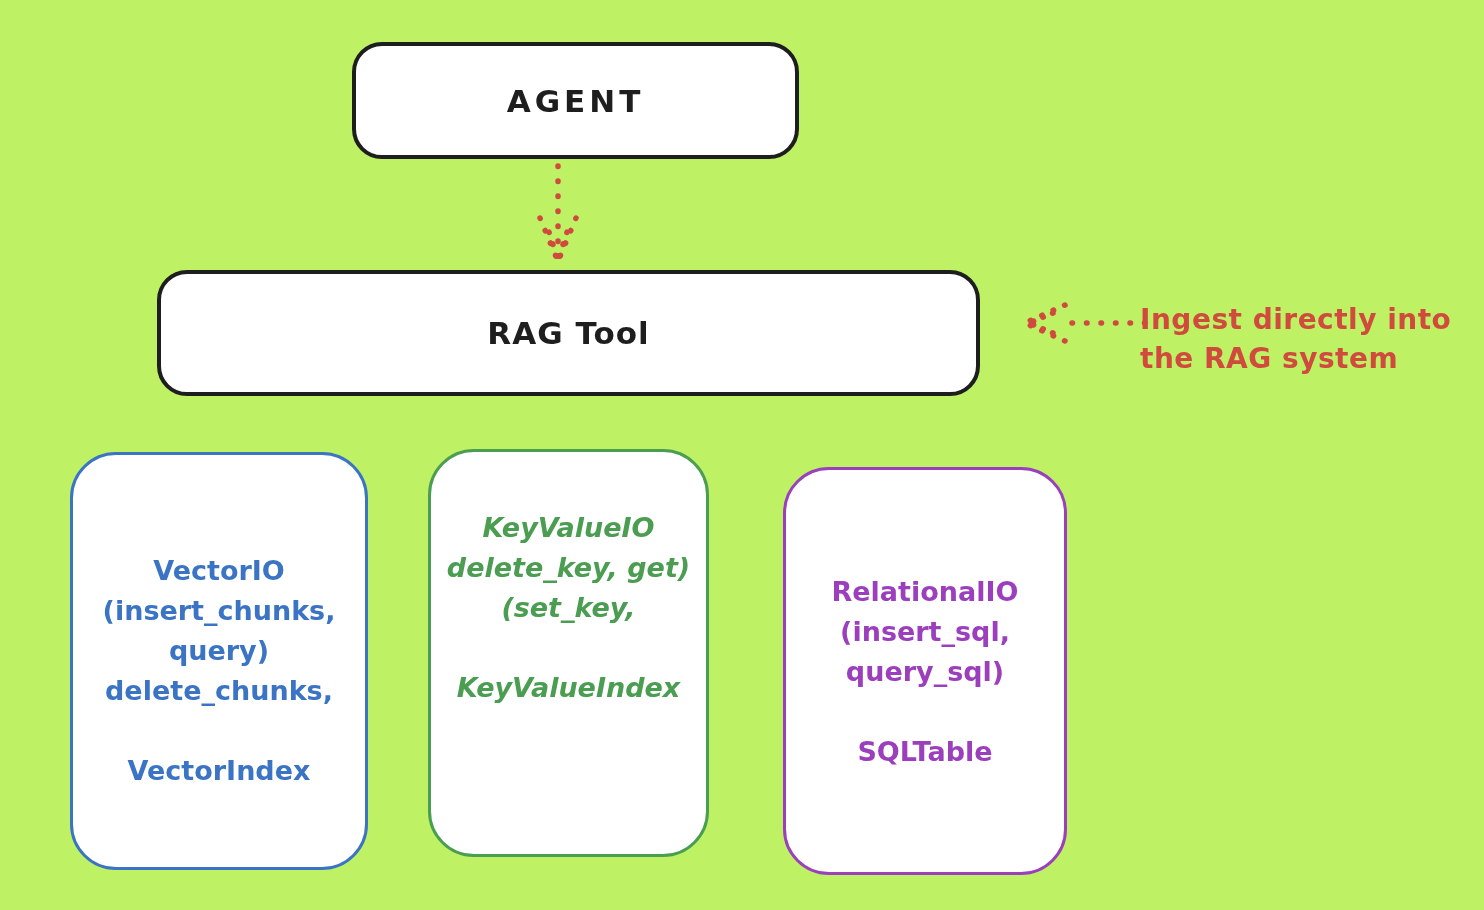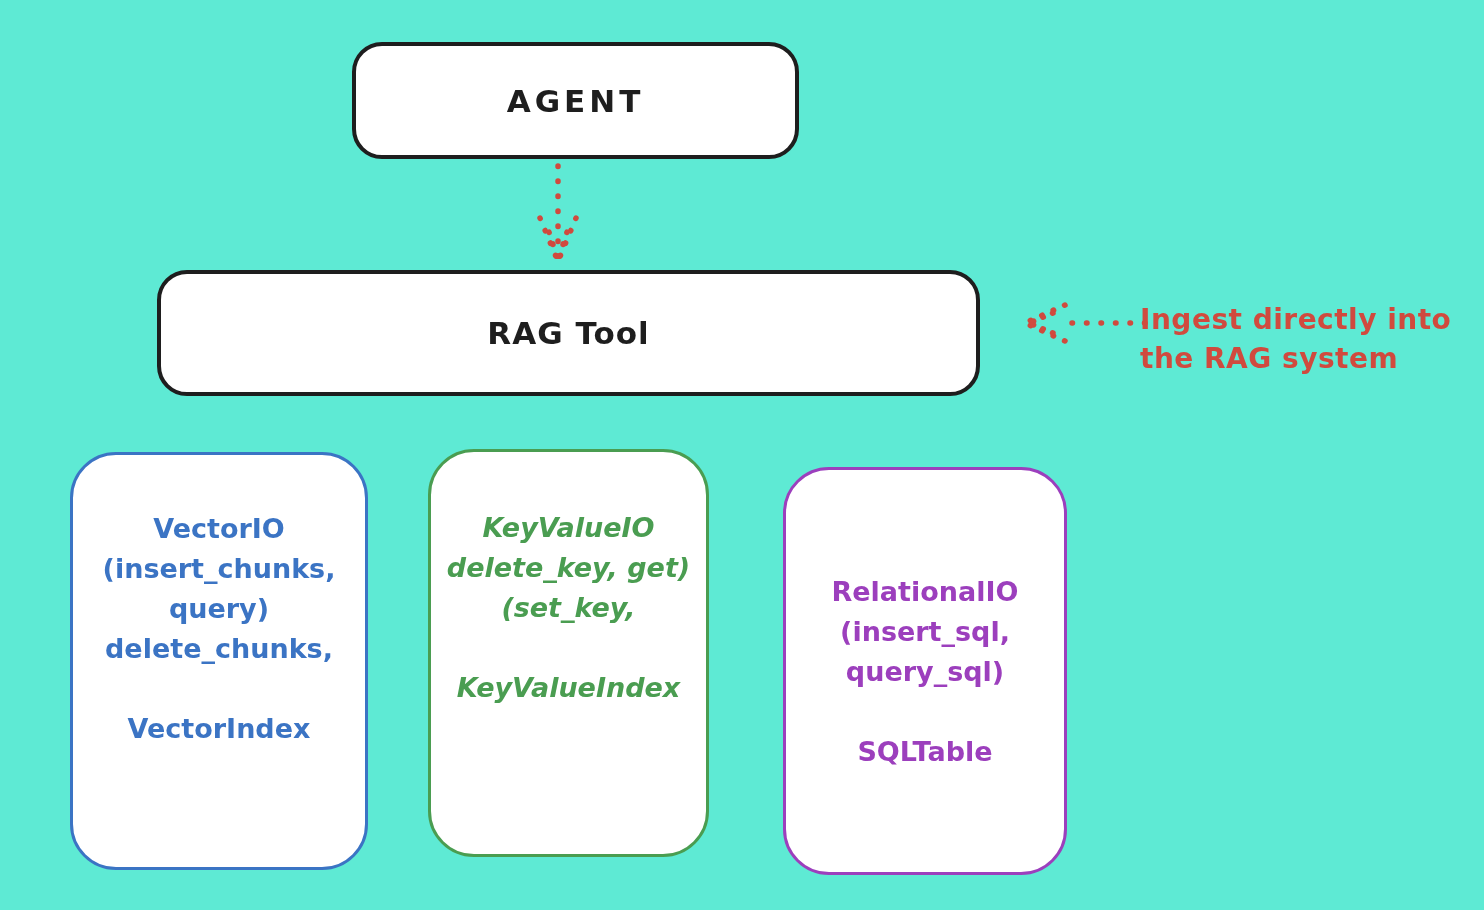--- a/index.html
+++ b/index.html
@@ -6,21 +6,21 @@
     --ink:#1e1e1e;
     --red:#d04a3e;
     --blue:#3b74c4;
     --green:#4a9d51;
     --purple:#9c3fbd;
   }
   html,body{margin:0;padding:0;background:#ffffff;}
   .canvas{
     position:relative;
     width:1484px;height:910px;
-    background:#5eead4;
+    background:#bef264;
     overflow:hidden;
     font-family:"DejaVu Sans", sans-serif;
     color:var(--ink);
   }
   .node{
     position:absolute;
     box-sizing:border-box;
     display:flex;align-items:center;justify-content:center;
     background:#ffffff;
   }
@@ -55,21 +55,21 @@
     display:flex;flex-direction:column;align-items:center;
     text-align:center;
     font-size:27px;font-weight:600;line-height:40px;
   }
   .subsystem .methods{width:100%;}
   .subsystem .index-label{margin-top:40px;}
 
   .sub-vector{
     left:70px;top:452px;width:298px;height:418px;
     border:3.5px solid var(--blue);color:var(--blue);
-    padding-top:54px;
+    padding-top:96px;
   }
   .sub-keyvalue{
     left:428px;top:449px;width:281px;height:408px;
     border:3.5px solid var(--green);color:var(--green);
     padding-top:56px;
     font-style:italic;
   }
   .sub-relational{
     left:783px;top:447px;width:284px;height:408px;
     border:3.5px solid var(--purple);color:var(--purple);

